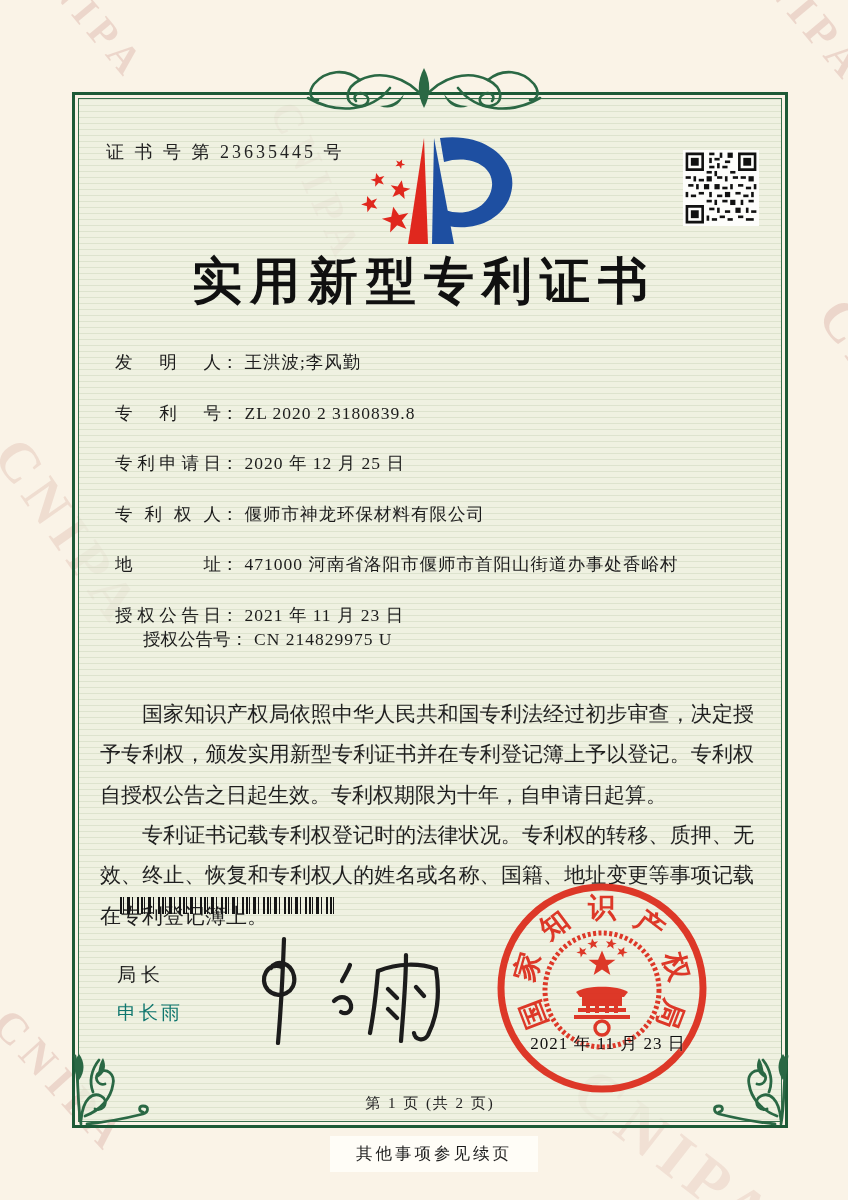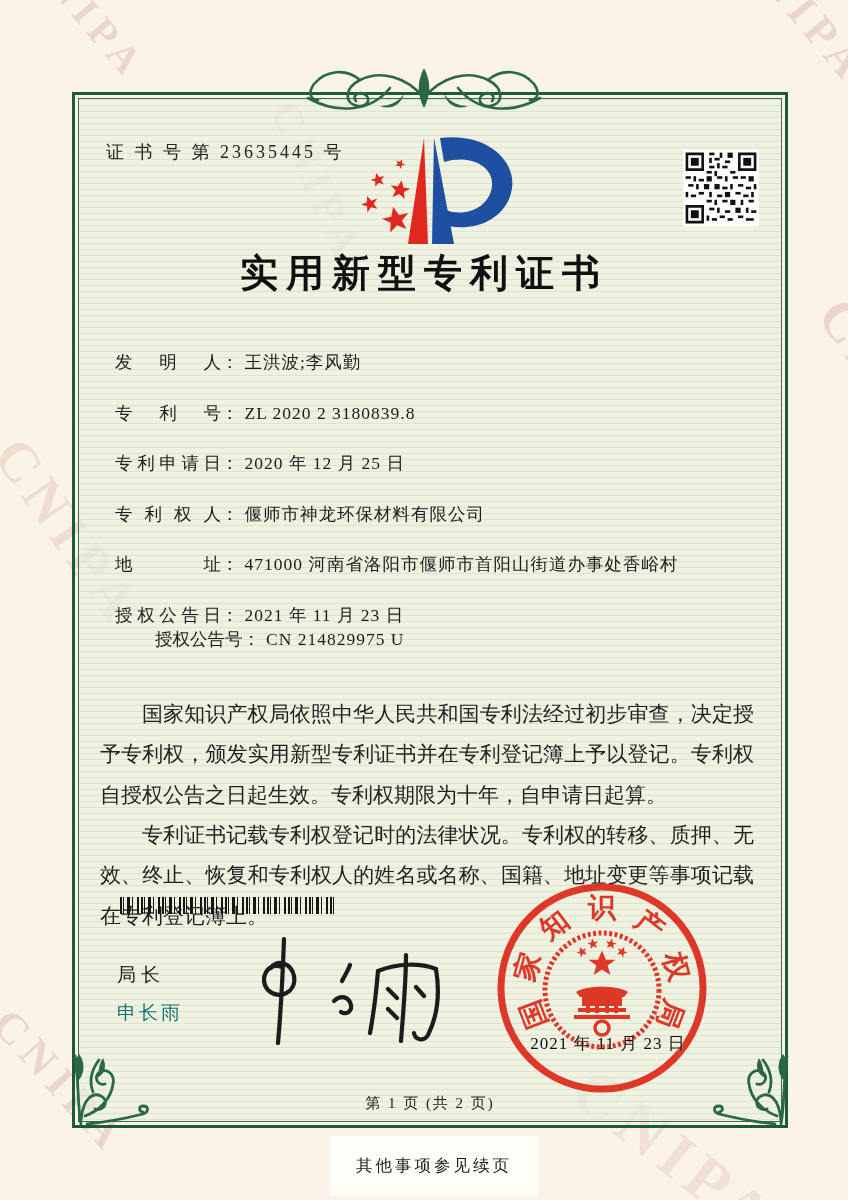--- a/index.html
+++ b/index.html
@@ -39,29 +39,29 @@
   
   .content { position:absolute; z-index:4; inset:0; }
   .cert-no {
     position:absolute; left:106px; top:140px; font-size:18px; color:#222;
     letter-spacing:3px;
   }
   .logo { position:absolute; left:336px; top:130px; }
   .qr   { position:absolute; left:683px; top:150px; }
   .title {
     position:absolute; left:0; top:248px; width:848px; text-align:center;
-    font-size:38px; font-weight:bold; color:#101010; letter-spacing:8px;
+    font-size:50px; font-weight:bold; color:#101010; letter-spacing:8px;
   }
   .fields { position:absolute; left:115px; top:350px; width:640px; }
   .frow { height:50.5px; font-size:17.5px; color:#1c1c1c; white-space:nowrap; }
   .flabel { display:inline-block; width:106px; text-align:justify; text-align-last:justify; }
   .fcolon { display:inline-block; margin-right:6px; }
   .fvalue { letter-spacing:1px; }
   .frow-split { display:flex;flex-direction:column; }
-  .frow-right { margin-left:40px; }
+  .frow-right { margin-left:28px; }
   .paragraphs {
     position:absolute; left:100px; top:694px; width:654px;
     font-size:21px; line-height:1.92; color:#1f1f1f; text-align:justify;
   }
   .paragraphs p { text-indent:2em; }
   .barcode {
     position:absolute; left:120px; top:897px; width:216px; height:17px;
     background-image:repeating-linear-gradient(90deg,
       #151515 0 2px, transparent 2px 3px,
       #151515 3px 4px, transparent 4px 7px,
@@ -77,21 +77,21 @@
     position:absolute; left:520px; top:1032px; width:176px; text-align:center;
     font-size:17px; color:#111; letter-spacing:1px;
     text-shadow:0 0 2px rgba(250,245,235,0.8);
   }
   .page-info {
     position:absolute; left:72px; top:1094px; width:716px; text-align:center;
     font-size:15px; color:#222; letter-spacing:2px;
   }
   .note-box {
     position:absolute; left:330px; top:1136px; background:#fffdf7;
-    padding:19px 26px; font-size:16.5px; color:#1c1c1c; letter-spacing:3px;
+    padding:7px 26px; font-size:16.5px; color:#1c1c1c; letter-spacing:3px;
   }
 </style>
 </head>
 <body>
 
 <div class="page">
 
   <div class="wm wm1">CNIPA</div>
   <div class="wm wm2">CNIPA</div>
   <div class="wm wm3">CNIPA</div>

